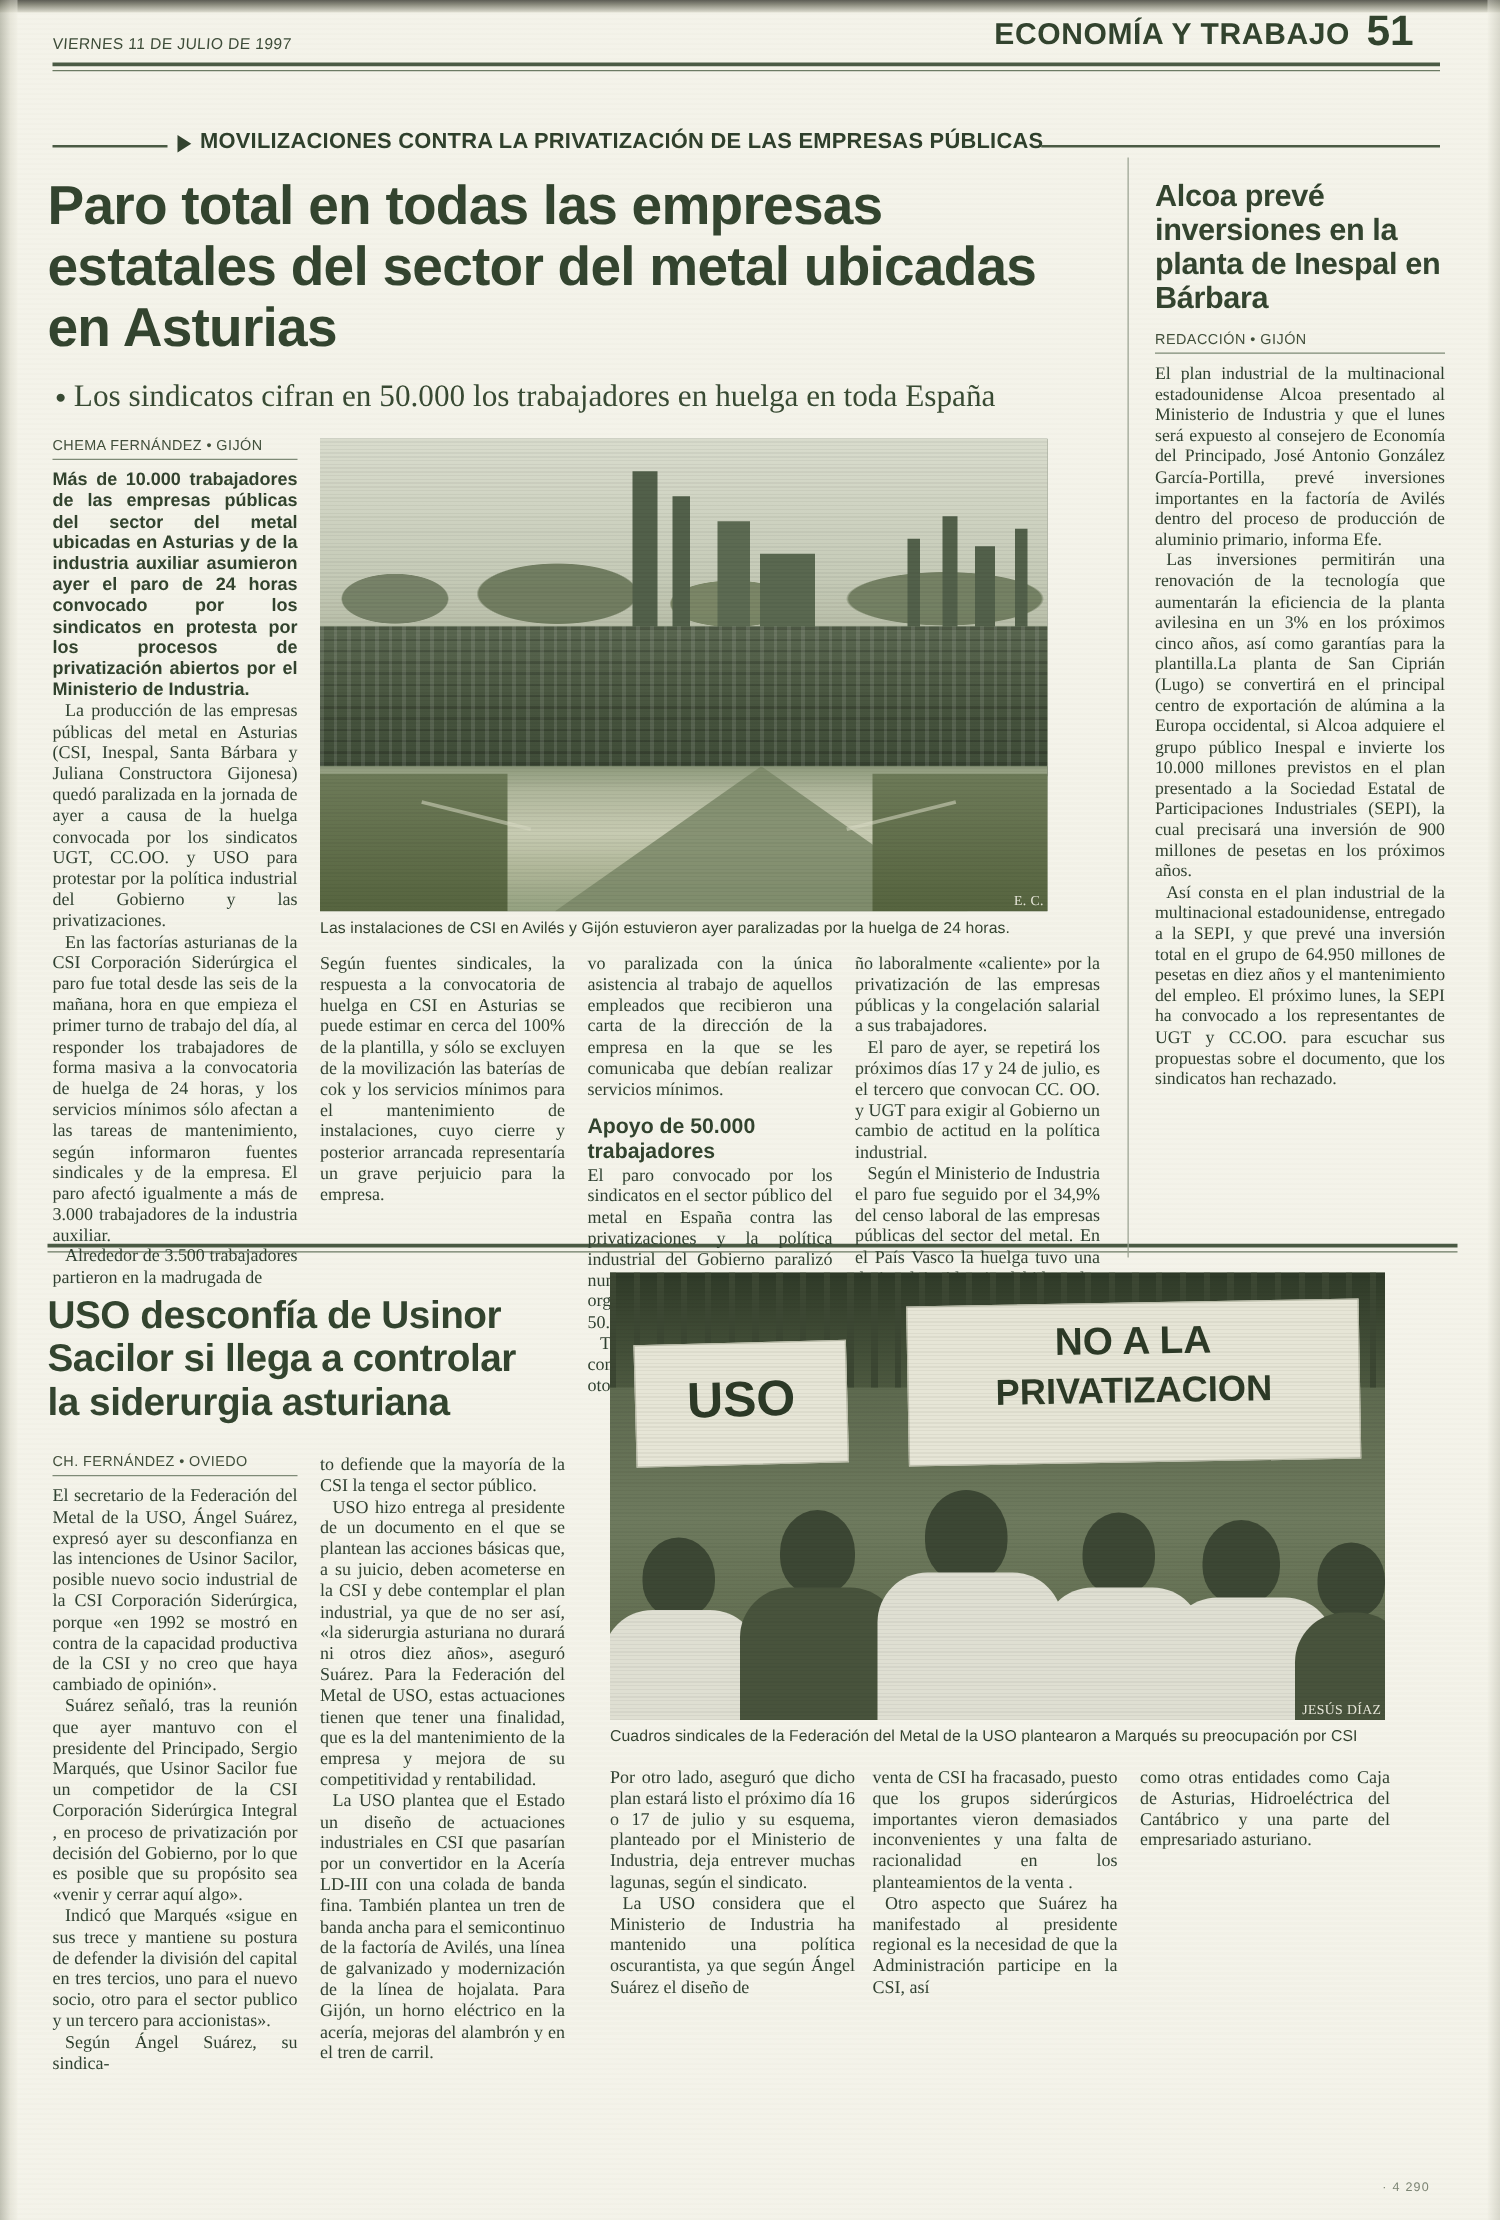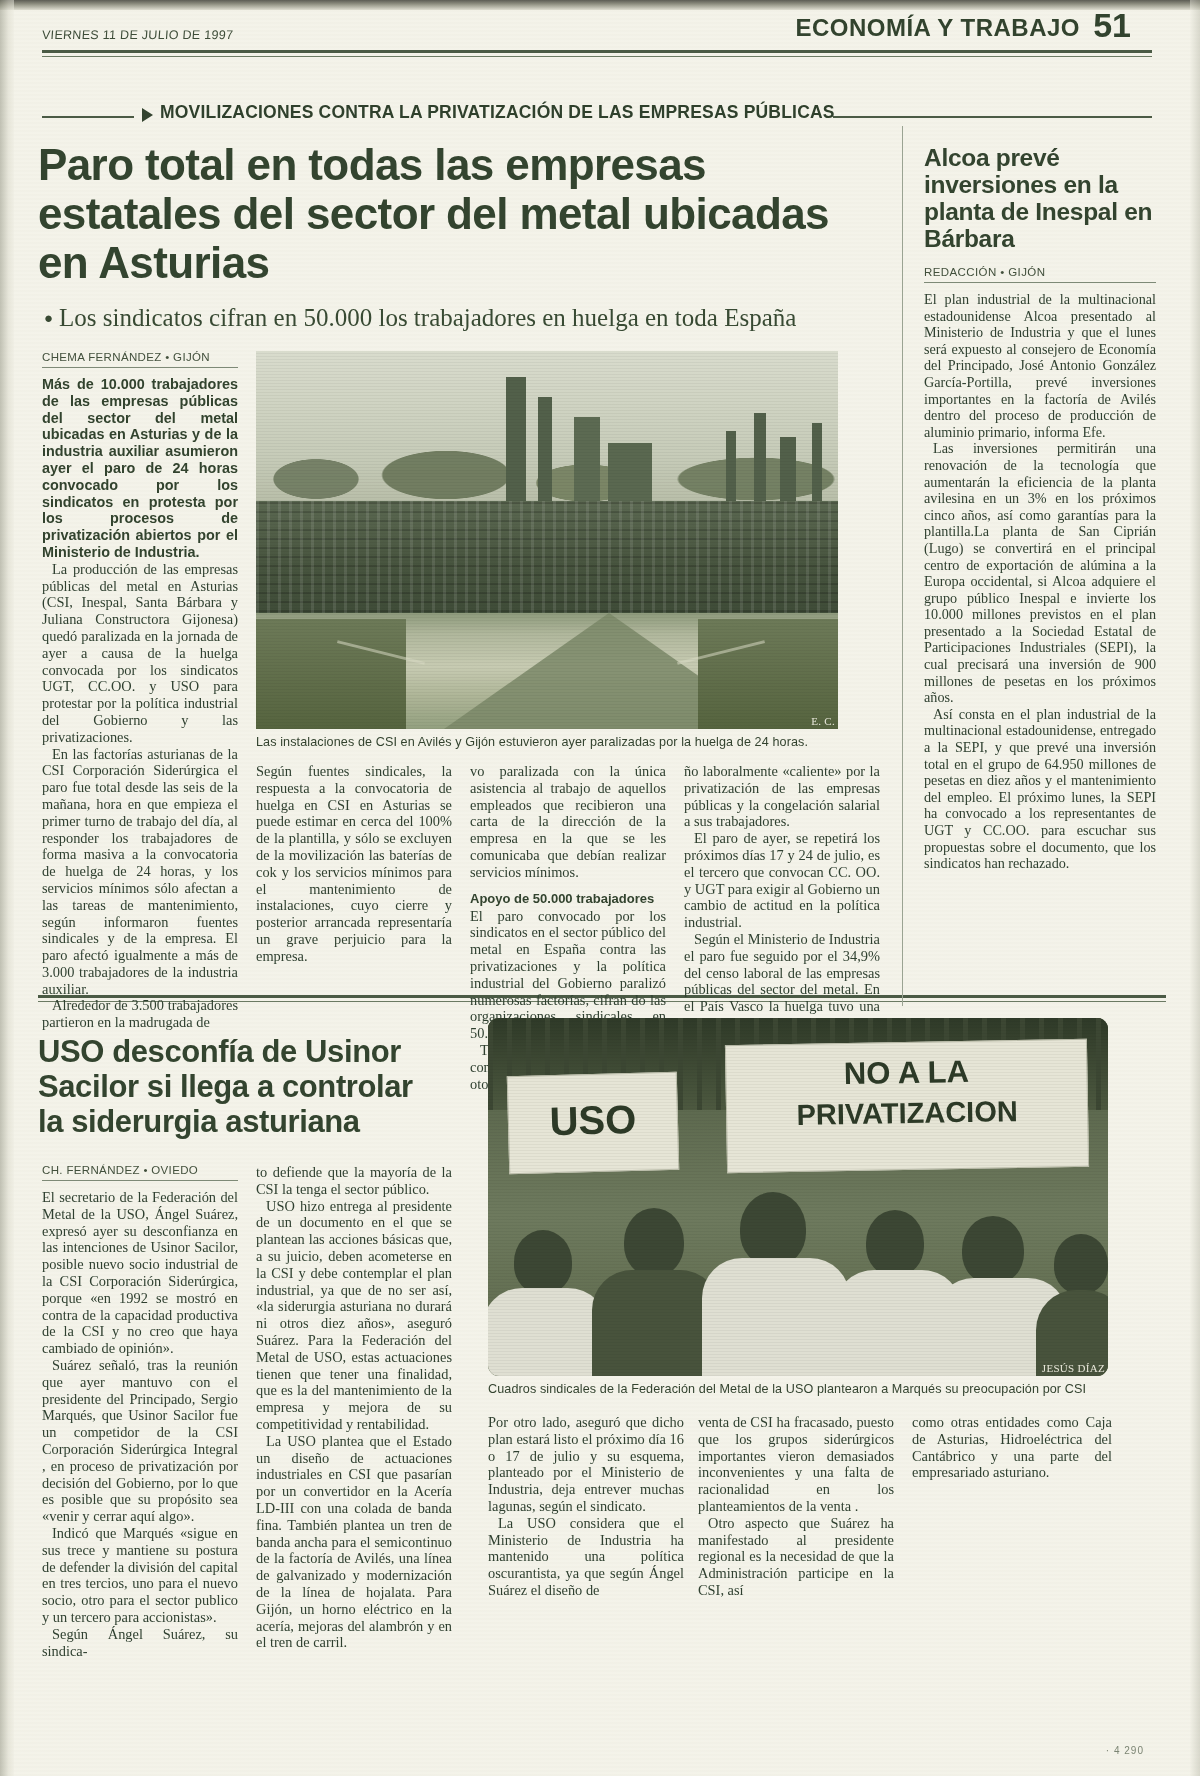--- a/index.html
+++ b/index.html
@@ -111,21 +111,21 @@
     font-size:11.5px;letter-spacing:.35px;color:#42503c;margin:0 0 4px 0;
   }
   .byline-rule{height:1px;background:#7e8a77;margin:3px 0 8px 0;}
   .lead{
     font-family:"Liberation Sans",sans-serif;
     font-weight:bold;font-size:14.6px;line-height:17.6px;
     text-align:justify;color:#32432e;margin:0 0 14px 0;hyphens:auto;
   }
   .subhd{
     font-family:"Liberation Sans",sans-serif;
-    font-weight:bold;font-size:13px;margin:10px 0 2px 0;color:#32432e;
+    font-weight:bold;font-size:17px;margin:10px 0 2px 0;color:#32432e;
   }
 
   
   .photo{position:absolute;overflow:hidden;background:#6a7560;}
   .photo .credit{
     position:absolute;right:3px;bottom:2px;
     font-family:Liberation Serif, serif;font-size:11px;color:#e8e7da;
     letter-spacing:.3px;
   }
   .caption{
@@ -290,21 +290,21 @@
         <p>Según el Ministerio de Industria el paro fue seguido por el 34,9% del censo laboral de las empresas públicas del sector del metal. En el País Vasco la huelga tuvo una desigual incidencia debido a las diferencias sindicales existentes.</p>
       </div>
     </div>
 
     <div class="rule-thick" style="margin-top:4px;"></div>
     <div class="rule-thin"></div>
 
     <div class="art2" style="margin-top:32px;height:720px;">
       <h2 class="headline2">USO desconfía de Usinor Sacilor si llega a controlar la siderurgia asturiana</h2>
 
-      <div class="photo" id="photo2" style="top:-16px;border-radius:11px;">
+      <div class="photo" id="photo2" style="top:-16px;">
         <div class="p2-bg"></div>
         <div class="p2-fence"></div>
         <div class="p2-banner" style="left:20px;top:56px;width:168px;height:96px;transform:rotate(-1.5deg);">
           <div class="bt" style="font-size:40px;padding-top:24px;">USO</div>
         </div>
         <div class="p2-banner" style="left:238px;top:24px;width:360px;height:126px;transform:rotate(-1deg);">
           <div class="bt" style="font-size:31px;padding-top:14px;">NO A LA</div>
           <div class="bt" style="font-size:29px;padding-top:8px;">PRIVATIZACION</div>
         </div>
         <div class="p2-crowd">

